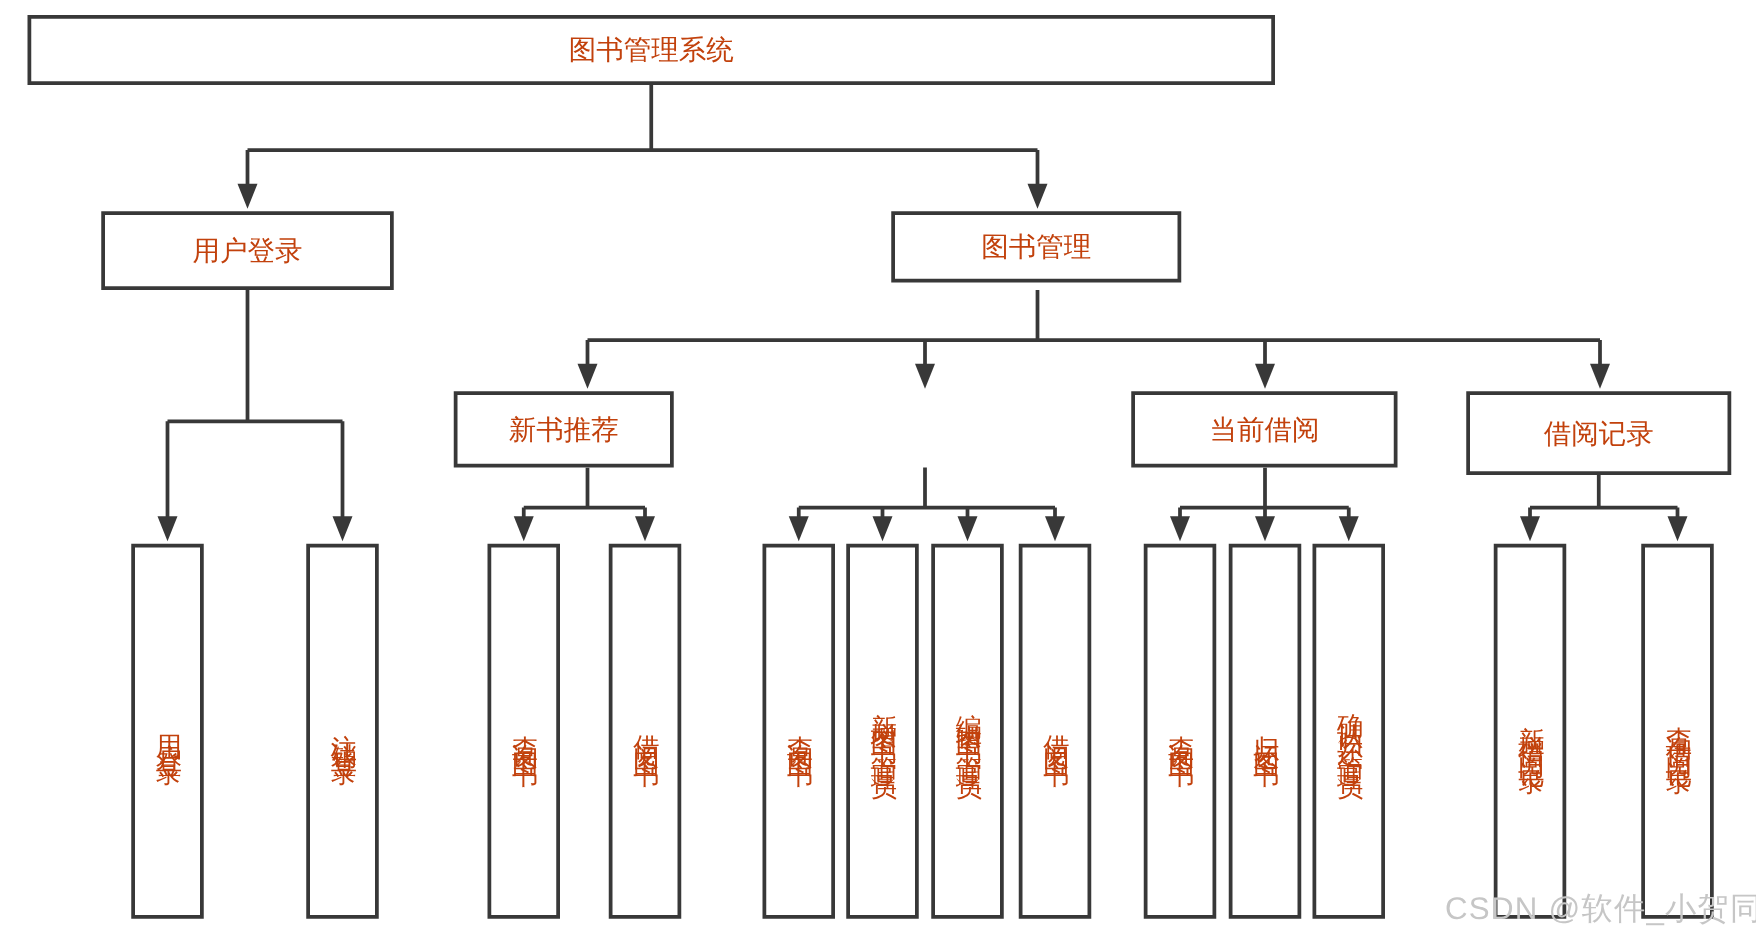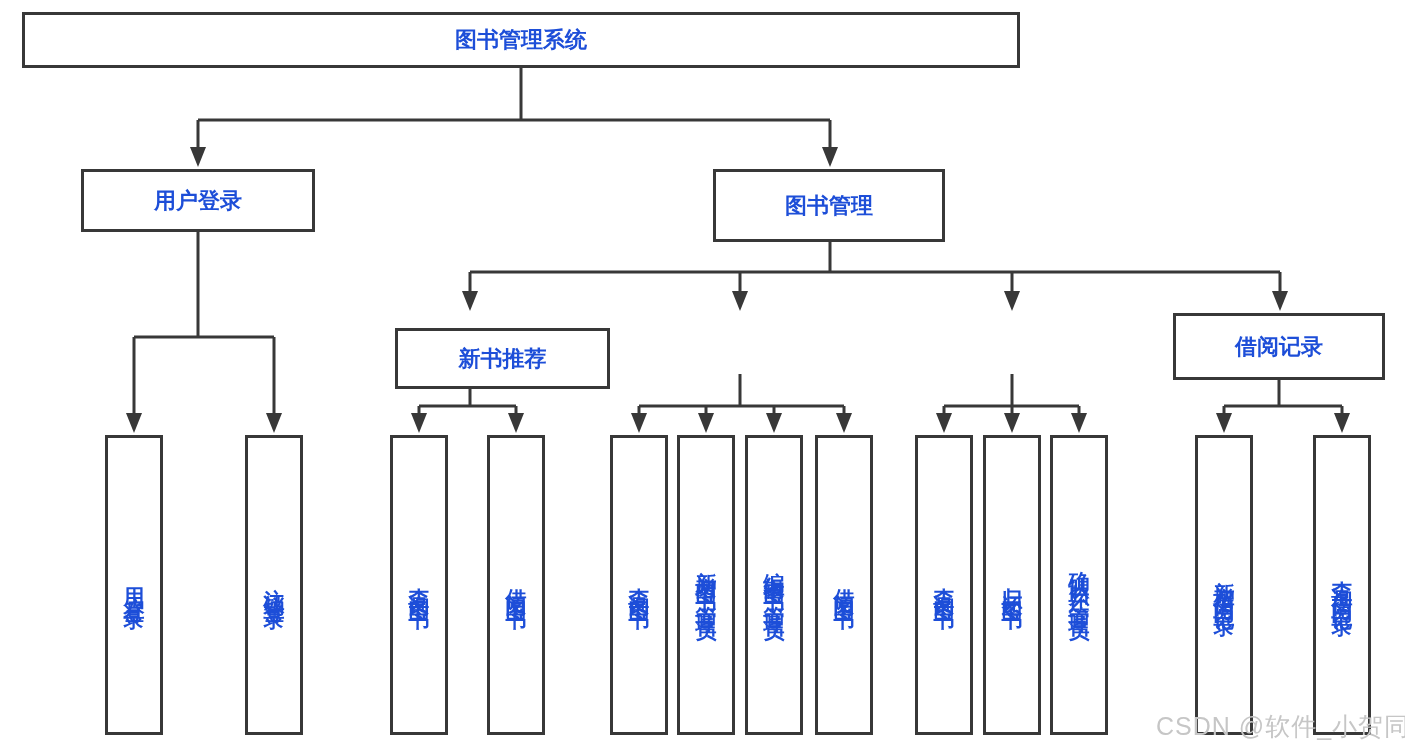--- a/index.html
+++ b/index.html
@@ -12,38 +12,37 @@
   }
   #connectors{position:absolute;left:0;top:0;z-index:1;}
   .node{
     position:absolute;
     box-sizing:border-box;
     background:#ffffff;
     border:3px solid #383838;
     display:flex;
     align-items:center;
     justify-content:center;
-    color:#1d4ed8;
+    color:#c2410c;
     font-size:22px;
     z-index:2;
     white-space:nowrap;
-    font-weight:bold;
   }
   .leaf{
     writing-mode:vertical-rl;
     text-orientation:mixed;
     letter-spacing:7px;
     font-size:21px;
     top:435px;width:58px;height:300px;
   }
   
   #n-root          {left:22px;  top:12px;  width:998px; height:56px;}
   #n-user-login    {left:81px;  top:169px; width:234px; height:63px;}
-  #n-book-mgmt     {left:713px; top:169px; width:232px; height:73px;}
-  #n-new-book-rec  {left:363px; top:328px; width:215px; height:61px;margin-left:32px;}
+  #n-book-mgmt     {left:713px; top:169px; width:232px; height:57px;}
+  #n-new-book-rec  {left:363px; top:313px; width:176px; height:61px;}
   #n-book-borrow   {left:633px; top:313px; width:215px; height:61px;}
   #n-current-borrow{left:905px; top:313px; width:213px; height:61px;}
   #n-borrow-records{left:1173px;top:313px; width:212px; height:67px;}
   
   #n-leaf-login      {left:105px;}
   #n-leaf-logout     {left:245px;}
   #n-leaf-nb-query   {left:390px;}
   #n-leaf-nb-borrow  {left:487px;}
   #n-leaf-bb-query   {left:610px;}
   #n-leaf-bb-add     {left:677px;}
@@ -108,20 +107,21 @@
       <polygon points="1334,413 1350,413 1342,433"></polygon>
     </g>
   </svg>
 
   <div class="node" id="n-root">图书管理系统</div>
 
   <div class="node" id="n-user-login">用户登录</div>
   <div class="node" id="n-book-mgmt">图书管理</div>
 
   <div class="node" id="n-new-book-rec">新书推荐</div>
+  <div class="node" id="n-current-borrow">当前借阅</div>
   <div class="node" id="n-borrow-records">借阅记录</div>
 
   <div class="node leaf" id="n-leaf-login">用户登录</div>
   <div class="node leaf" id="n-leaf-logout">注销登录</div>
   <div class="node leaf" id="n-leaf-nb-query">查询图书</div>
   <div class="node leaf" id="n-leaf-nb-borrow">借阅图书</div>
   <div class="node leaf" id="n-leaf-bb-query">查询图书</div>
   <div class="node leaf" id="n-leaf-bb-add">新增图书（管理员）</div>
   <div class="node leaf" id="n-leaf-bb-edit">编辑图书（管理员）</div>
   <div class="node leaf" id="n-leaf-bb-borrow">借阅图书</div>

